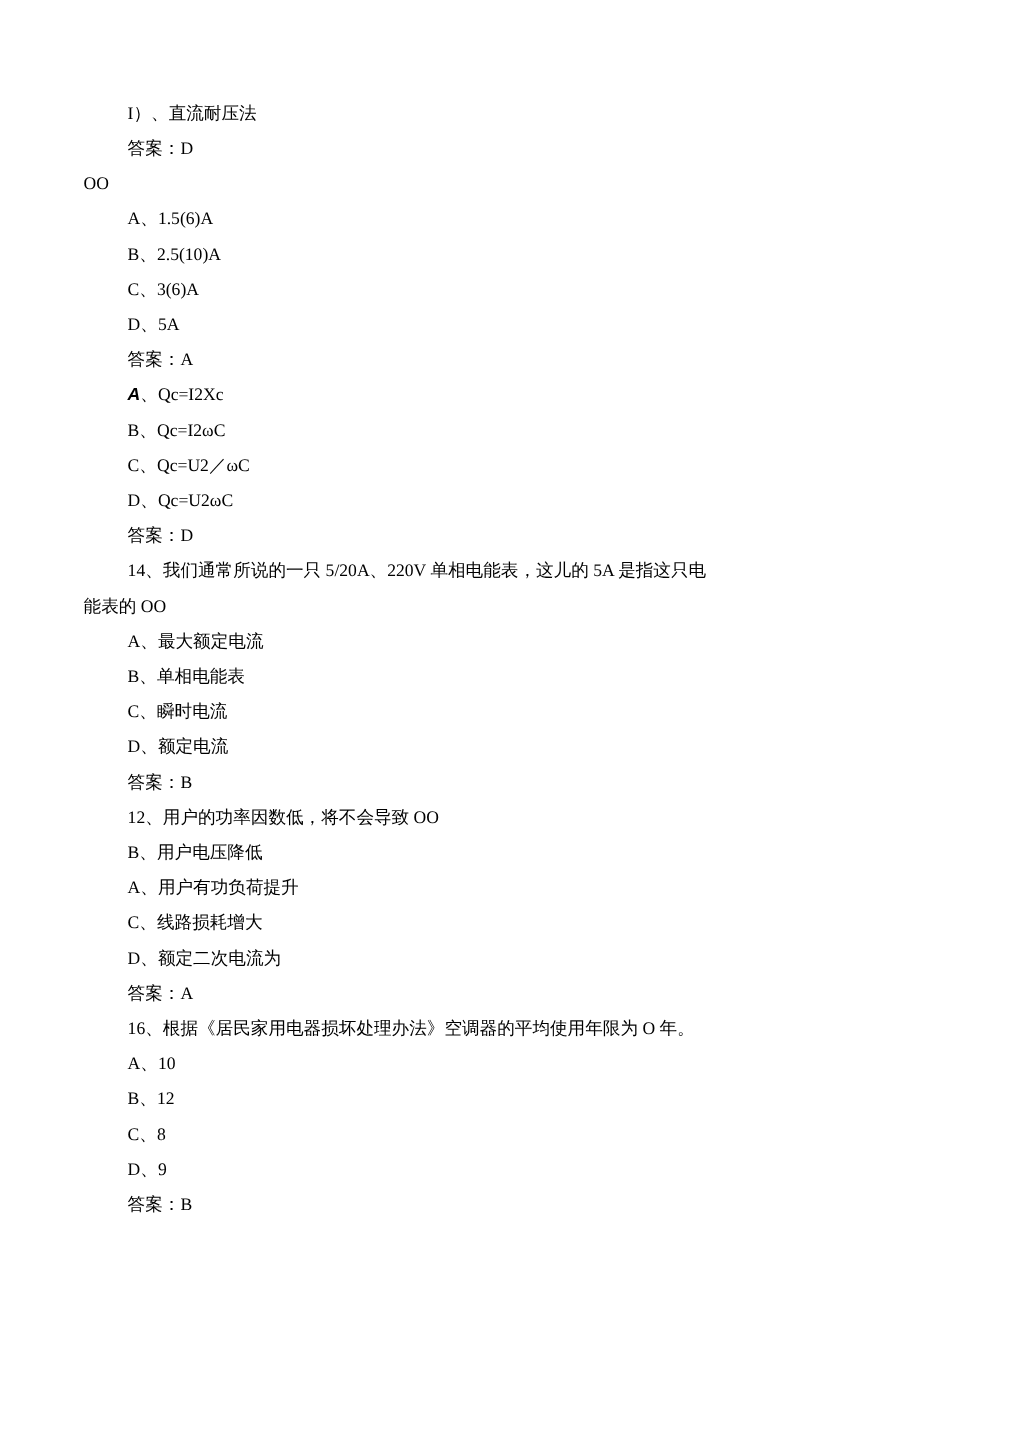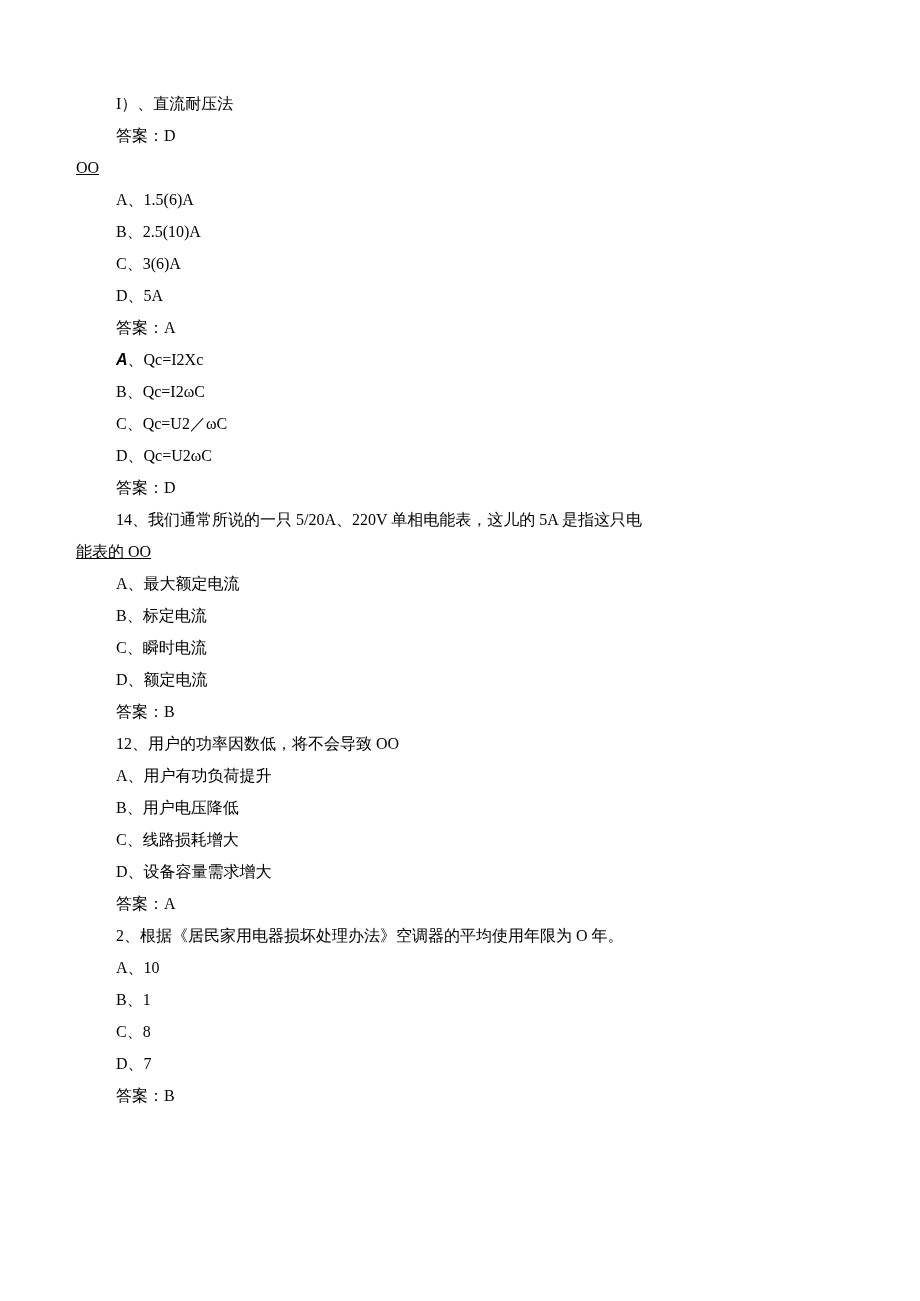--- a/index.html
+++ b/index.html
@@ -17,21 +17,20 @@
     box-sizing: border-box;
     padding: 88px 57px 80px 76px;
   }
   .line {
     text-indent: 2.5em;
     white-space: pre-wrap;
   }
   .line-noindent {
     text-indent: 0;
     white-space: pre-wrap;
-    text-decoration: underline;
   }
   .bolditalic {
     font-weight: bold;
     font-style: italic;
     font-family: "SimHei", "黑体", sans-serif;
   }
 </style>
 </head>
 <body>
 
@@ -45,29 +44,29 @@
     <div class="line">D、5A</div>
     <div class="line">答案：A</div>
     <div class="line"><span class="bolditalic">A</span><span>、Qc=I2Xc</span></div>
     <div class="line">B、Qc=I2ωC</div>
     <div class="line">C、Qc=U2／ωC</div>
     <div class="line">D、Qc=U2ωC</div>
     <div class="line">答案：D</div>
     <div class="line">14、我们通常所说的一只 5/20A、220V 单相电能表，这儿的 5A 是指这只电</div>
     <div class="line-noindent">能表的 OO</div>
     <div class="line">A、最大额定电流</div>
-    <div class="line">B、标定电流</div>
+    <div class="line">B、单相电能表</div>
     <div class="line">C、瞬时电流</div>
     <div class="line">D、额定电流</div>
     <div class="line">答案：B</div>
     <div class="line">12、用户的功率因数低，将不会导致 OO</div>
+    <div class="line">B、用户电压降低</div>
     <div class="line">A、用户有功负荷提升</div>
-    <div class="line">B、用户电压降低</div>
     <div class="line">C、线路损耗增大</div>
-    <div class="line">D、设备容量需求增大</div>
+    <div class="line">D、额定二次电流为</div>
     <div class="line">答案：A</div>
-    <div class="line">2、根据《居民家用电器损坏处理办法》空调器的平均使用年限为 O 年。</div>
+    <div class="line">16、根据《居民家用电器损坏处理办法》空调器的平均使用年限为 O 年。</div>
     <div class="line">A、10</div>
-    <div class="line">B、1</div>
+    <div class="line">B、12</div>
     <div class="line">C、8</div>
-    <div class="line">D、7</div>
+    <div class="line">D、9</div>
     <div class="line">答案：B</div>
   </div>
 
 </body></html>

